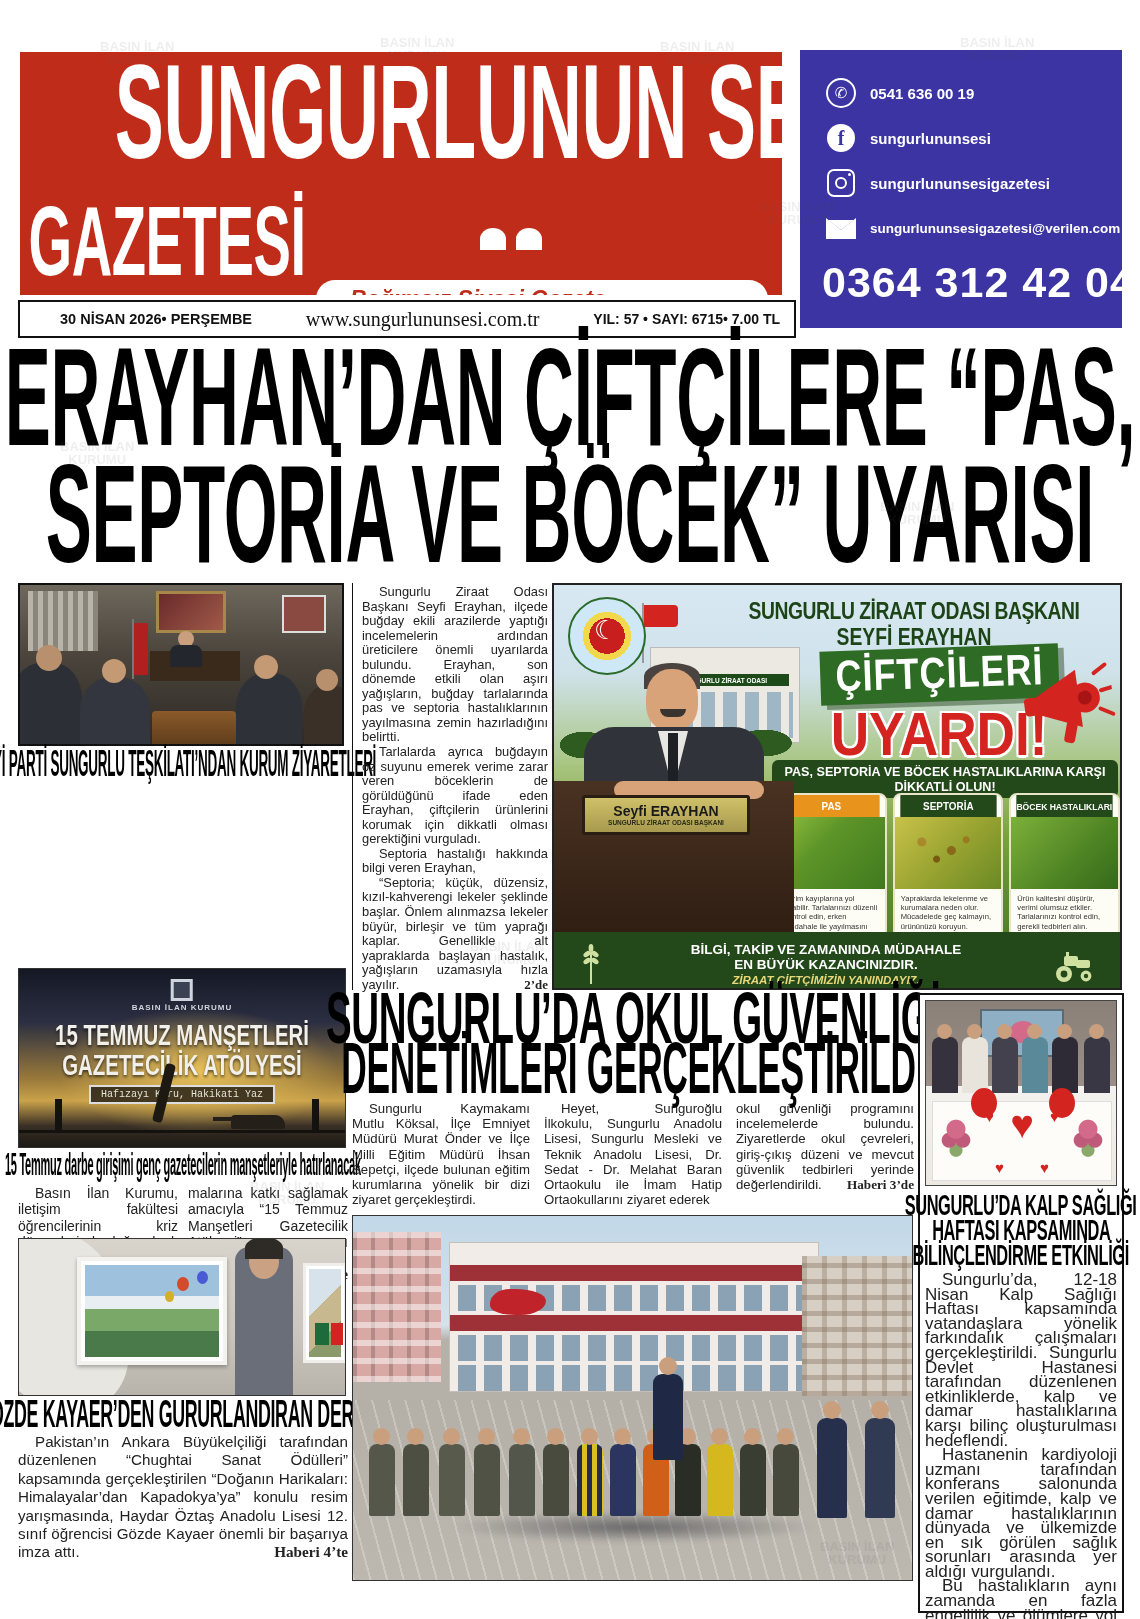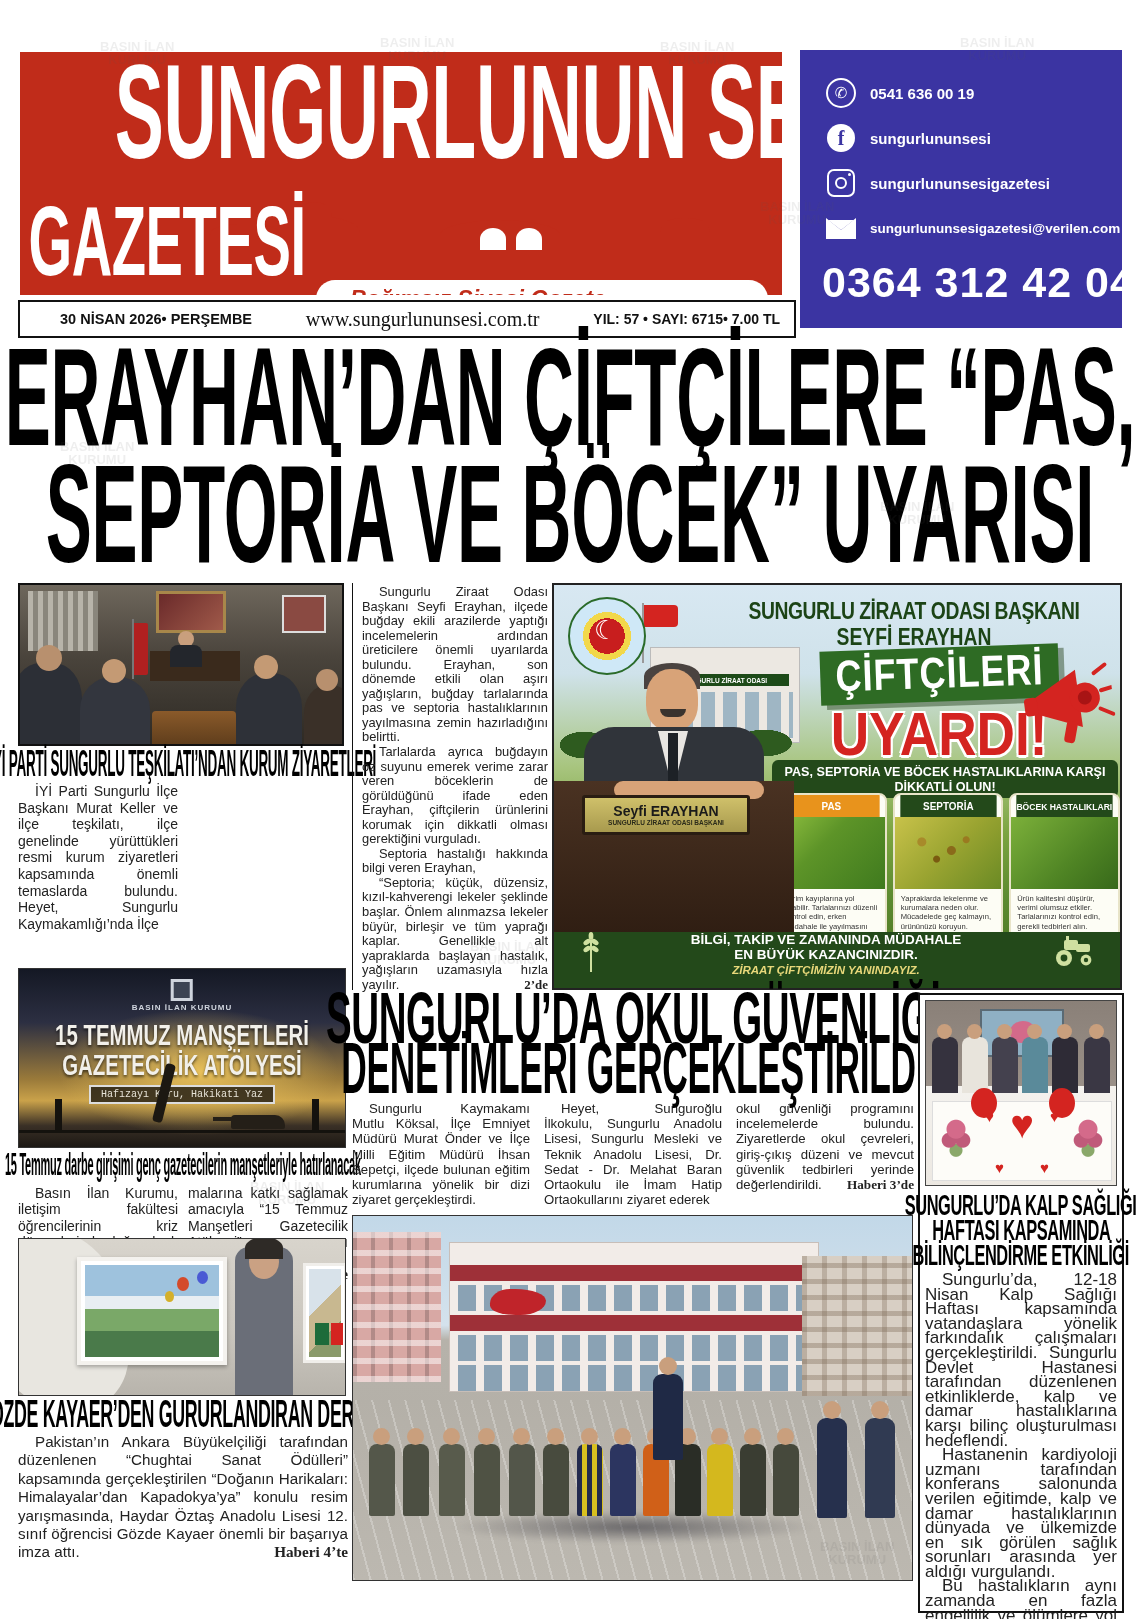--- a/index.html
+++ b/index.html
@@ -86,21 +86,21 @@
   .p-cards{position:absolute;left:222px;top:208px;width:344px;display:flex;gap:6px;}
   .p-card{flex:1;background:#fdfdf5;border-radius:8px;border:2px solid #e8e4c8;overflow:hidden;height:162px;position:relative;}
   .p-card .hd{height:22px;display:flex;align-items:center;justify-content:center;color:#fff;font-weight:bold;font-size:11px;white-space:nowrap;transform:scale(.9,1);}
   .hd-orange{background:#e8931c;}
   .hd-green{background:#23491a;}
   .p-card .leaf{height:72px;background:linear-gradient(135deg,#8fbf3f 0%,#5d9428 40%,#3f7a1e 100%);position:relative;}
   .leaf-spot .leaf:after{content:"";position:absolute;left:12px;top:12px;width:70%;height:60%;
      background:radial-gradient(circle at 20% 30%,#a88a2a 0 4px,transparent 5px),radial-gradient(circle at 60% 50%,#8a6a1a 0 4px,transparent 5px),radial-gradient(circle at 40% 70%,#7a5a10 0 3px,transparent 4px),radial-gradient(circle at 80% 25%,#9a7a20 0 3px,transparent 4px);}
   .p-card .tx{font-size:7.6px;line-height:9.2px;color:#333;padding:5px 6px 0;}
   .p-card .warn{position:absolute;left:6px;bottom:4px;font-size:13px;}
-  .p-foot{position:absolute;left:0;bottom:0;width:100%;height:56px;background:#23491a;color:#fff;display:flex;align-items:flex-start;}
+  .p-foot{position:absolute;left:0;bottom:0;width:100%;height:56px;background:#23491a;color:#fff;display:flex;align-items:flex-end;}
   .p-foot .mid{flex:1;text-align:center;line-height:15px;}
   .pf1{font-weight:bold;font-size:13.5px;}
   .pf2{font-weight:bold;font-size:13.5px;}
   .pf3{font-style:italic;font-weight:bold;font-size:11.5px;color:#e8d87a;margin-top:1px;}
   .p-man{position:absolute;left:0px;top:84px;width:230px;height:270px;}
   .p-bld{position:absolute;left:96px;top:62px;width:150px;height:96px;background:#ece8e2;border:1px solid #bbb;}
   .p-bld .sign{position:absolute;left:10px;top:26px;width:128px;height:12px;background:#1d4a18;color:#fff;font-size:6.5px;font-weight:bold;display:flex;align-items:center;justify-content:center;white-space:nowrap;}
   .p-bld .win{position:absolute;left:6px;top:44px;right:6px;bottom:4px;
      background:repeating-linear-gradient(90deg,#9fb6c4 0 14px,#ece8e2 14px 22px),repeating-linear-gradient(0deg,#9fb6c4 0 10px,rgba(236,232,226,.6) 10px 16px);}
   .p-flagpole{position:absolute;left:88px;top:18px;width:2px;height:60px;background:#999;}
@@ -308,21 +308,20 @@
       <div style="position:absolute;left:216px;top:88px;width:66px;height:76px;border-radius:45% 45% 0 0;background:#2e3138;"></div>
       <div style="position:absolute;left:234px;top:70px;width:24px;height:24px;border-radius:50%;background:#c49a74;"></div>
       <div style="position:absolute;left:284px;top:100px;width:50px;height:64px;border-radius:45% 45% 0 0;background:#3a3028;"></div>
       <div style="position:absolute;left:296px;top:84px;width:22px;height:22px;border-radius:50%;background:#b8906e;"></div>
       <div style="position:absolute;left:132px;top:126px;width:84px;height:38px;background:linear-gradient(180deg,#8a5a2a,#5a3a1a);border-radius:4px;"></div>
     </div>
     <div class="iyi-hl hlwrap">
       <span class="cond" style="--sx:.54;--sy:1.5;font-size:25px" data-interactable="false">İYİ PARTİ SUNGURLU TEŞKİLATI’NDAN KURUM ZİYARETLERİ</span>
     </div>
     <div class="iyi-body bodytxt" data-interactable="false">
-      <div class="para" data-interactable="false">İYİ Parti Sungurlu İlçe Başkanı Murat Keller ve ilçe teşkilatı, ilçe genelinde yürüttükleri resmi kurum ziyaretleri kapsamında önemli temaslarda bulundu. Heyet, Sungurlu Kaymakamlığı’nda İlçe</div>
     </div>
   </div>
 
   <div class="lead-body bodytxt" data-interactable="false">
     <div class="para" data-interactable="false">Sungurlu Ziraat Odası Başkanı Seyfi Erayhan, ilçede buğday ekili arazilerde yaptığı incelemelerin ardından üreticilere önemli uyarılarda bulundu. Erayhan, son dönemde etkili olan aşırı yağışların, buğday tarlalarında pas ve septoria hastalıklarının yayılmasına zemin hazırladığını belirtti.</div>
     <div class="para" data-interactable="false">Tarlalarda ayrıca buğdayın öz suyunu emerek verime zarar veren böceklerin de görüldüğünü ifade eden Erayhan, çiftçilerin ürünlerini korumak için dikkatli olması gerektiğini vurguladı.</div>
     <div class="para" data-interactable="false">Septoria hastalığı hakkında bilgi veren Erayhan,</div>
     <div class="para" data-interactable="false"><span>“Septoria; küçük, düzensiz, kızıl-kahverengi lekeler şeklinde başlar. Önlem alınmazsa lekeler büyür, birleşir ve tüm yaprağı kaplar. Genellikle alt yapraklarda başlayan hastalık, yağışların uzamasıyla hızla yayılır.</span> <span class="more-inline" data-interactable="false">2’de</span></div>
   </div>
 

